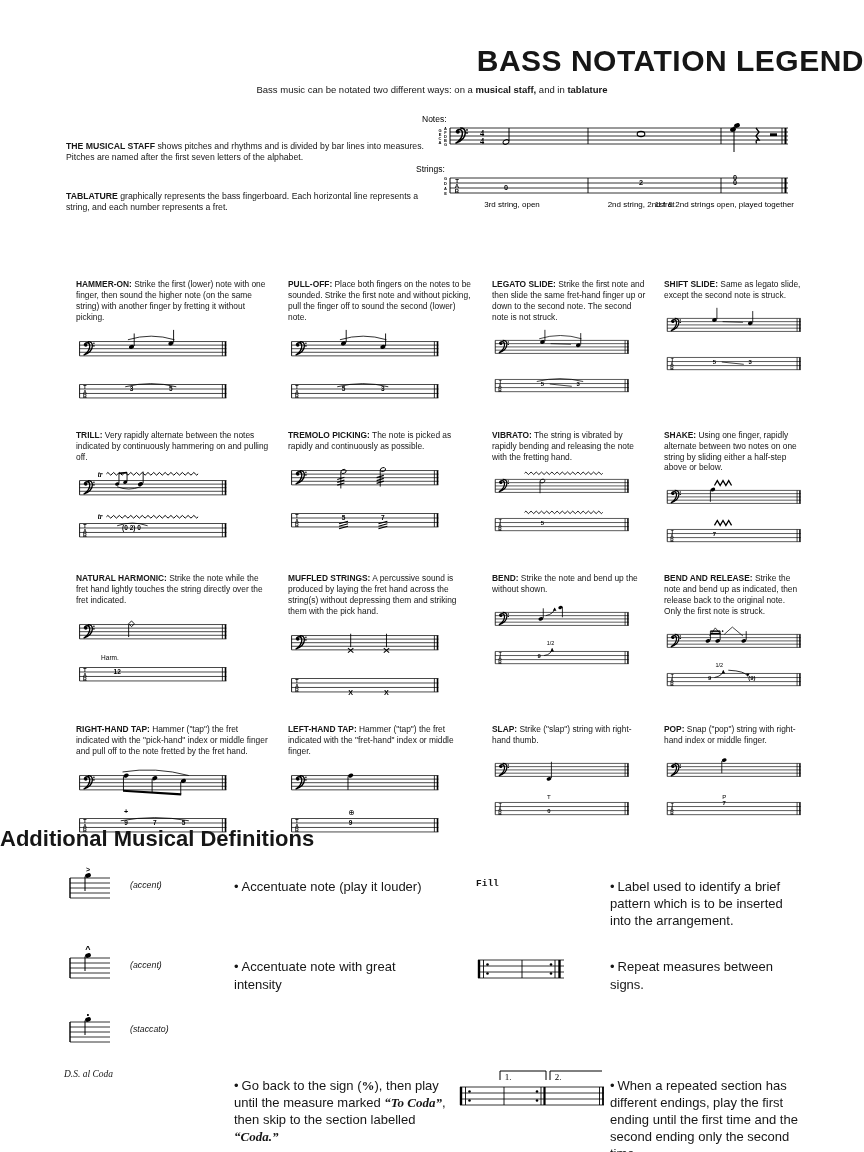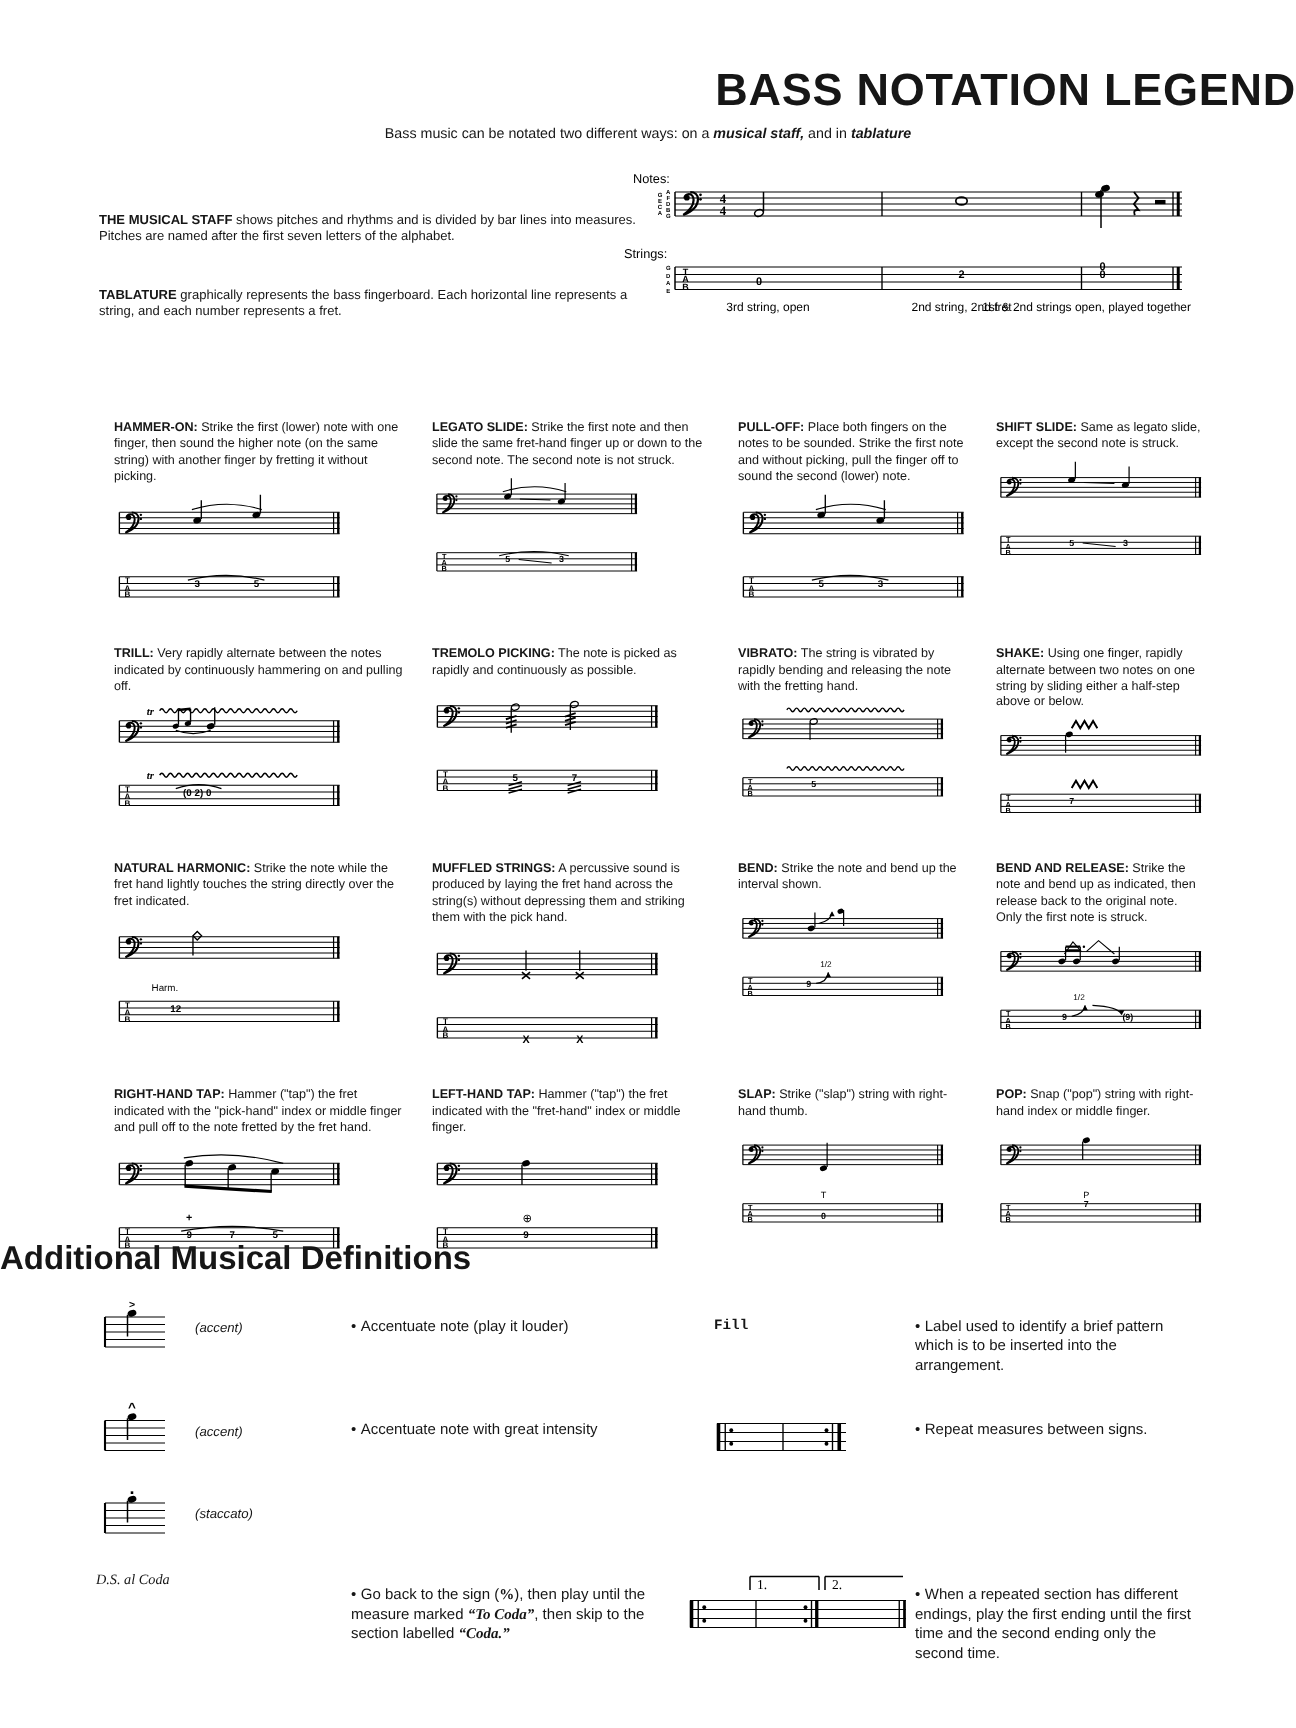--- a/index.html
+++ b/index.html
@@ -1,34 +1,34 @@
 <!DOCTYPE html>
 <html><head>
 <meta charset="utf-8">
 <style>
   html,body{margin:0;padding:0}
   body{width:864px;height:1152px;background:#fff;color:#161616;
        font-family:"Liberation Sans",sans-serif;position:relative;overflow:hidden}
   .title{position:absolute;top:44px;left:0;width:100%;text-align:right;
          font-size:30px;font-weight:bold;letter-spacing:.5px}
   .subtitle{position:absolute;top:84px;left:0;width:100%;text-align:center;font-size:9.5px}
-  .bi-sans{font-style:italic;font-weight:bold}
+  .bi-sans{font-weight:bold}
   .intro-left{position:absolute;left:66px;top:141px;width:358px;font-size:8.7px;line-height:1.32}
   .intro-left p{margin:0 0 27px 0}
   .term{font-weight:bold}
   .main-fig{position:absolute;left:416px;top:112px}
   .grid{position:absolute;left:76px;top:279px;width:738px;display:grid;
         grid-template-columns:206px 198px 166px 150px;column-gap:6px;row-gap:24px}
   .def{margin:0 0 6px 0;font-size:8.4px;line-height:1.3;padding-right:12px}
   .addl-head{position:absolute;top:826px;left:0;width:100%;text-align:left;
              font-size:22px;font-weight:bold}
   .addl{position:absolute;left:64px;top:866px;width:742px;display:grid;
         grid-template-columns:66px 104px 218px 158px 196px;row-gap:17px;align-items:start}
   .aterm{font-style:italic;font-size:8.8px;padding-top:14px}
-  .abullet{font-size:10px;line-height:1.32;padding-top:12px;padding-right:6px;margin:0}
+  .abullet{font-size:13px;line-height:1.32;padding-top:12px;padding-right:6px;margin:0}
   .bullet-dot{margin-right:3px}
   .fill-label{font-family:Liberation Mono, monospace;font-weight:bold;font-size:9.5px;
               padding-top:12px;padding-left:24px}
   .ds{font-family:"Liberation Serif",serif;font-weight:normal;font-style:italic;
       font-size:9.5px;grid-column:1/3;padding-top:4px}
   .bi{font-family:"Liberation Serif",serif;font-weight:bold;font-style:italic}
   .segno{font-family:"Liberation Serif",serif;font-weight:bold}
   .rfig{padding-top:8px;padding-left:22px}
   .efig{padding-top:0;padding-left:4px}
   .fig svg{display:block}
@@ -143,20 +143,59 @@
           <ellipse cx="106" cy="16" rx="3" ry="2.2" transform="rotate(-20 106 16)" fill="#000" stroke="#000" stroke-width="0"></ellipse>
           <line x1="109" y1="15" x2="109" y2="1" stroke="#000" stroke-width="1"></line>
           <path d="M58,12 Q84,4 110,12" fill="none" stroke="#000" stroke-width="0.9"></path>
           <text x="62" y="69.8" font-size="7.3" text-anchor="middle" fill="#000" font-weight="bold" font-family="&quot;Liberation Sans&quot;,sans-serif">3</text>
           <text x="106" y="69.8" font-size="7.3" text-anchor="middle" fill="#000" font-weight="bold" font-family="&quot;Liberation Sans&quot;,sans-serif">5</text>
           <path d="M55,64.5 Q83.5,57.5 112,64.5" fill="none" stroke="#000" stroke-width="0.9"></path>
         </svg>
       </div>
     </div>
   <div class="cell">
+      <p class="def"><span class="term">PULL-OFF:</span> <span>Place both fingers on the notes to be sounded. Strike the first note and without picking, pull the finger off to sound the second (lower) note.</span></p>
+      <div class="fig">
+        <svg width="154" height="77" viewBox="0 0 172 86">
+          <line x1="4" y1="14" x2="168" y2="14" stroke="#000" stroke-width="0.8"></line>
+          <line x1="4" y1="18" x2="168" y2="18" stroke="#000" stroke-width="0.8"></line>
+          <line x1="4" y1="22" x2="168" y2="22" stroke="#000" stroke-width="0.8"></line>
+          <line x1="4" y1="26" x2="168" y2="26" stroke="#000" stroke-width="0.8"></line>
+          <line x1="4" y1="30" x2="168" y2="30" stroke="#000" stroke-width="0.8"></line>
+          <line x1="4" y1="14" x2="4" y2="30" stroke="#000" stroke-width="1"></line>
+          <line x1="163.5" y1="14" x2="163.5" y2="30" stroke="#000" stroke-width="0.9"></line>
+          <line x1="167" y1="14" x2="167" y2="30" stroke="#000" stroke-width="1.8"></line>
+          <line x1="4" y1="62" x2="168" y2="62" stroke="#000" stroke-width="0.8"></line>
+          <line x1="4" y1="67" x2="168" y2="67" stroke="#000" stroke-width="0.8"></line>
+          <line x1="4" y1="72" x2="168" y2="72" stroke="#000" stroke-width="0.8"></line>
+          <line x1="4" y1="77" x2="168" y2="77" stroke="#000" stroke-width="0.8"></line>
+          <line x1="4" y1="62" x2="4" y2="77" stroke="#000" stroke-width="1"></line>
+          <line x1="163.5" y1="62" x2="163.5" y2="77" stroke="#000" stroke-width="0.9"></line>
+          <line x1="167" y1="62" x2="167" y2="77" stroke="#000" stroke-width="1.8"></line>
+          <g transform="translate(7,12.5)">
+            <path d="M6.2,1.6 C9.4,1.6 11.3,3.6 11.3,6.2 C11.3,10.8 7.2,14.6 1.5,16.8 C5.9,13.9 8.4,10.6 8.4,6.9 C8.4,4.4 7,2.9 5.3,2.9 C3.6,2.9 2.3,4.1 2.3,5.7" fill="none" stroke="#000" stroke-width="1.5"></path>
+            <circle cx="3.9" cy="5.3" r="1.9" fill="#000"></circle>
+            <circle cx="13" cy="3.4" r="0.9" fill="#000"></circle>
+            <circle cx="13" cy="6.4" r="0.9" fill="#000"></circle>
+          </g>
+          <text x="10" y="67" font-size="6" text-anchor="middle" fill="#000" font-weight="bold" font-family="&quot;Liberation Sans&quot;,sans-serif">T</text>
+          <text x="10" y="72.3" font-size="6" text-anchor="middle" fill="#000" font-weight="bold" font-family="&quot;Liberation Sans&quot;,sans-serif">A</text>
+          <text x="10" y="77.3" font-size="6" text-anchor="middle" fill="#000" font-weight="bold" font-family="&quot;Liberation Sans&quot;,sans-serif">B</text>
+          <ellipse cx="62" cy="16" rx="3" ry="2.2" transform="rotate(-20 62 16)" fill="#000" stroke="#000" stroke-width="0"></ellipse>
+          <line x1="65" y1="15" x2="65" y2="1" stroke="#000" stroke-width="1"></line>
+          <ellipse cx="106" cy="20" rx="3" ry="2.2" transform="rotate(-20 106 20)" fill="#000" stroke="#000" stroke-width="0"></ellipse>
+          <line x1="109" y1="19" x2="109" y2="5" stroke="#000" stroke-width="1"></line>
+          <path d="M58,12 Q84,4 110,12" fill="none" stroke="#000" stroke-width="0.9"></path>
+          <text x="62" y="69.8" font-size="7.3" text-anchor="middle" fill="#000" font-weight="bold" font-family="&quot;Liberation Sans&quot;,sans-serif">5</text>
+          <text x="106" y="69.8" font-size="7.3" text-anchor="middle" fill="#000" font-weight="bold" font-family="&quot;Liberation Sans&quot;,sans-serif">3</text>
+          <path d="M55,64.5 Q83.5,57.5 112,64.5" fill="none" stroke="#000" stroke-width="0.9"></path>
+        </svg>
+      </div>
+    </div>
+  <div class="cell">
       <p class="def"><span class="term">LEGATO SLIDE:</span> <span>Strike the first note and then slide the same fret-hand finger up or down to the second note. The second note is not struck.</span></p>
       <div class="fig">
         <svg width="140" height="70" viewBox="0 0 172 86">
           <line x1="4" y1="14" x2="168" y2="14" stroke="#000" stroke-width="0.8"></line>
           <line x1="4" y1="18" x2="168" y2="18" stroke="#000" stroke-width="0.8"></line>
           <line x1="4" y1="22" x2="168" y2="22" stroke="#000" stroke-width="0.8"></line>
           <line x1="4" y1="26" x2="168" y2="26" stroke="#000" stroke-width="0.8"></line>
           <line x1="4" y1="30" x2="168" y2="30" stroke="#000" stroke-width="0.8"></line>
           <line x1="4" y1="14" x2="4" y2="30" stroke="#000" stroke-width="1"></line>
           <line x1="163.5" y1="14" x2="163.5" y2="30" stroke="#000" stroke-width="0.9"></line>
@@ -180,59 +219,20 @@
           <ellipse cx="62" cy="16" rx="3" ry="2.2" transform="rotate(-20 62 16)" fill="#000" stroke="#000" stroke-width="0"></ellipse>
           <line x1="65" y1="15" x2="65" y2="1" stroke="#000" stroke-width="1"></line>
           <ellipse cx="106" cy="20" rx="3" ry="2.2" transform="rotate(-20 106 20)" fill="#000" stroke="#000" stroke-width="0"></ellipse>
           <line x1="109" y1="19" x2="109" y2="5" stroke="#000" stroke-width="1"></line>
           <path d="M58,12 Q84,4 110,12" fill="none" stroke="#000" stroke-width="0.9"></path>
           <line x1="72" y1="18" x2="97" y2="18.8" stroke="#000" stroke-width="0.9"></line>
           <text x="62" y="69.8" font-size="7.3" text-anchor="middle" fill="#000" font-weight="bold" font-family="&quot;Liberation Sans&quot;,sans-serif">5</text>
           <text x="106" y="69.8" font-size="7.3" text-anchor="middle" fill="#000" font-weight="bold" font-family="&quot;Liberation Sans&quot;,sans-serif">3</text>
           <path d="M55,64.5 Q83.5,57.5 112,64.5" fill="none" stroke="#000" stroke-width="0.9"></path>
           <line x1="71" y1="67.6" x2="98" y2="70.4" stroke="#000" stroke-width="0.9"></line>
-        </svg>
-      </div>
-    </div>
-  <div class="cell">
-      <p class="def"><span class="term">PULL-OFF:</span> <span>Place both fingers on the notes to be sounded. Strike the first note and without picking, pull the finger off to sound the second (lower) note.</span></p>
-      <div class="fig">
-        <svg width="154" height="77" viewBox="0 0 172 86">
-          <line x1="4" y1="14" x2="168" y2="14" stroke="#000" stroke-width="0.8"></line>
-          <line x1="4" y1="18" x2="168" y2="18" stroke="#000" stroke-width="0.8"></line>
-          <line x1="4" y1="22" x2="168" y2="22" stroke="#000" stroke-width="0.8"></line>
-          <line x1="4" y1="26" x2="168" y2="26" stroke="#000" stroke-width="0.8"></line>
-          <line x1="4" y1="30" x2="168" y2="30" stroke="#000" stroke-width="0.8"></line>
-          <line x1="4" y1="14" x2="4" y2="30" stroke="#000" stroke-width="1"></line>
-          <line x1="163.5" y1="14" x2="163.5" y2="30" stroke="#000" stroke-width="0.9"></line>
-          <line x1="167" y1="14" x2="167" y2="30" stroke="#000" stroke-width="1.8"></line>
-          <line x1="4" y1="62" x2="168" y2="62" stroke="#000" stroke-width="0.8"></line>
-          <line x1="4" y1="67" x2="168" y2="67" stroke="#000" stroke-width="0.8"></line>
-          <line x1="4" y1="72" x2="168" y2="72" stroke="#000" stroke-width="0.8"></line>
-          <line x1="4" y1="77" x2="168" y2="77" stroke="#000" stroke-width="0.8"></line>
-          <line x1="4" y1="62" x2="4" y2="77" stroke="#000" stroke-width="1"></line>
-          <line x1="163.5" y1="62" x2="163.5" y2="77" stroke="#000" stroke-width="0.9"></line>
-          <line x1="167" y1="62" x2="167" y2="77" stroke="#000" stroke-width="1.8"></line>
-          <g transform="translate(7,12.5)">
-            <path d="M6.2,1.6 C9.4,1.6 11.3,3.6 11.3,6.2 C11.3,10.8 7.2,14.6 1.5,16.8 C5.9,13.9 8.4,10.6 8.4,6.9 C8.4,4.4 7,2.9 5.3,2.9 C3.6,2.9 2.3,4.1 2.3,5.7" fill="none" stroke="#000" stroke-width="1.5"></path>
-            <circle cx="3.9" cy="5.3" r="1.9" fill="#000"></circle>
-            <circle cx="13" cy="3.4" r="0.9" fill="#000"></circle>
-            <circle cx="13" cy="6.4" r="0.9" fill="#000"></circle>
-          </g>
-          <text x="10" y="67" font-size="6" text-anchor="middle" fill="#000" font-weight="bold" font-family="&quot;Liberation Sans&quot;,sans-serif">T</text>
-          <text x="10" y="72.3" font-size="6" text-anchor="middle" fill="#000" font-weight="bold" font-family="&quot;Liberation Sans&quot;,sans-serif">A</text>
-          <text x="10" y="77.3" font-size="6" text-anchor="middle" fill="#000" font-weight="bold" font-family="&quot;Liberation Sans&quot;,sans-serif">B</text>
-          <ellipse cx="62" cy="16" rx="3" ry="2.2" transform="rotate(-20 62 16)" fill="#000" stroke="#000" stroke-width="0"></ellipse>
-          <line x1="65" y1="15" x2="65" y2="1" stroke="#000" stroke-width="1"></line>
-          <ellipse cx="106" cy="20" rx="3" ry="2.2" transform="rotate(-20 106 20)" fill="#000" stroke="#000" stroke-width="0"></ellipse>
-          <line x1="109" y1="19" x2="109" y2="5" stroke="#000" stroke-width="1"></line>
-          <path d="M58,12 Q84,4 110,12" fill="none" stroke="#000" stroke-width="0.9"></path>
-          <text x="62" y="69.8" font-size="7.3" text-anchor="middle" fill="#000" font-weight="bold" font-family="&quot;Liberation Sans&quot;,sans-serif">5</text>
-          <text x="106" y="69.8" font-size="7.3" text-anchor="middle" fill="#000" font-weight="bold" font-family="&quot;Liberation Sans&quot;,sans-serif">3</text>
-          <path d="M55,64.5 Q83.5,57.5 112,64.5" fill="none" stroke="#000" stroke-width="0.9"></path>
         </svg>
       </div>
     </div>
   <div class="cell">
       <p class="def"><span class="term">SHIFT SLIDE:</span> <span>Same as legato slide, except the second note is struck.</span></p>
       <div class="fig">
         <svg width="140" height="70" viewBox="0 0 172 86">
           <line x1="4" y1="14" x2="168" y2="14" stroke="#000" stroke-width="0.8"></line>
           <line x1="4" y1="18" x2="168" y2="18" stroke="#000" stroke-width="0.8"></line>
           <line x1="4" y1="22" x2="168" y2="22" stroke="#000" stroke-width="0.8"></line>
@@ -504,21 +504,21 @@
           <line x1="67" y1="33" x2="73" y2="28" stroke="#000" stroke-width="1.2"></line>
           <line x1="110" y1="12" x2="110" y2="27" stroke="#000" stroke-width="1"></line>
           <line x1="107" y1="28" x2="113" y2="33" stroke="#000" stroke-width="1.2"></line>
           <line x1="107" y1="33" x2="113" y2="28" stroke="#000" stroke-width="1.2"></line>
           <text x="70" y="80.5" font-size="8" text-anchor="middle" fill="#000" font-weight="bold" font-family="&quot;Liberation Sans&quot;,sans-serif">X</text>
           <text x="110" y="80.5" font-size="8" text-anchor="middle" fill="#000" font-weight="bold" font-family="&quot;Liberation Sans&quot;,sans-serif">X</text>
         </svg>
       </div>
     </div>
   <div class="cell">
-      <p class="def"><span class="term">BEND:</span> <span>Strike the note and bend up the interval shown.</span></p>
+      <p class="def"><span class="term">BEND:</span> <span>Strike the note and bend up the without shown.</span></p>
       <div class="fig">
         <svg width="140" height="70" viewBox="0 0 172 86">
           <line x1="4" y1="14" x2="168" y2="14" stroke="#000" stroke-width="0.8"></line>
           <line x1="4" y1="18" x2="168" y2="18" stroke="#000" stroke-width="0.8"></line>
           <line x1="4" y1="22" x2="168" y2="22" stroke="#000" stroke-width="0.8"></line>
           <line x1="4" y1="26" x2="168" y2="26" stroke="#000" stroke-width="0.8"></line>
           <line x1="4" y1="30" x2="168" y2="30" stroke="#000" stroke-width="0.8"></line>
           <line x1="4" y1="14" x2="4" y2="30" stroke="#000" stroke-width="1"></line>
           <line x1="163.5" y1="14" x2="163.5" y2="30" stroke="#000" stroke-width="0.9"></line>
           <line x1="167" y1="14" x2="167" y2="30" stroke="#000" stroke-width="1.8"></line>

